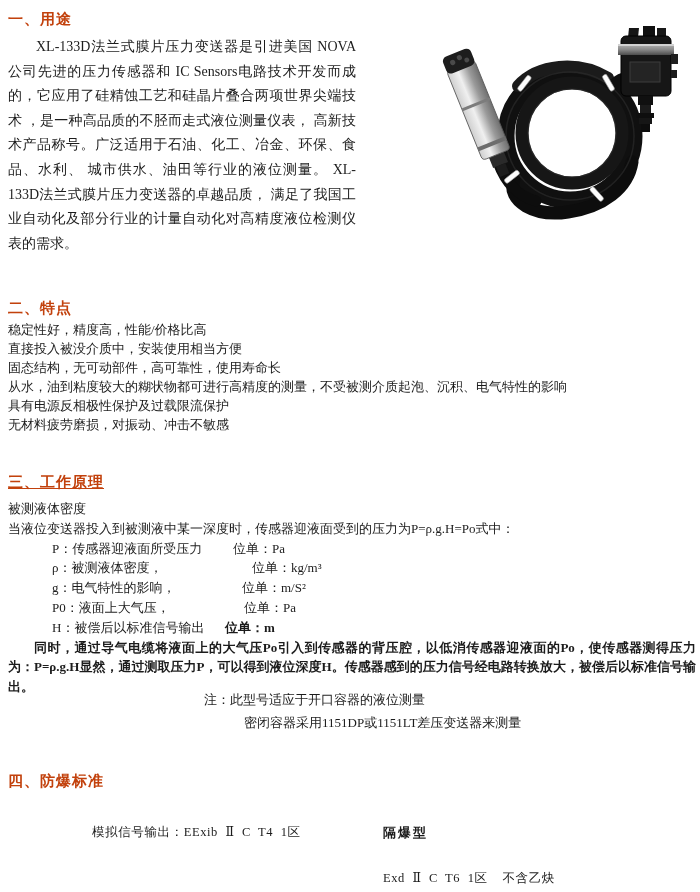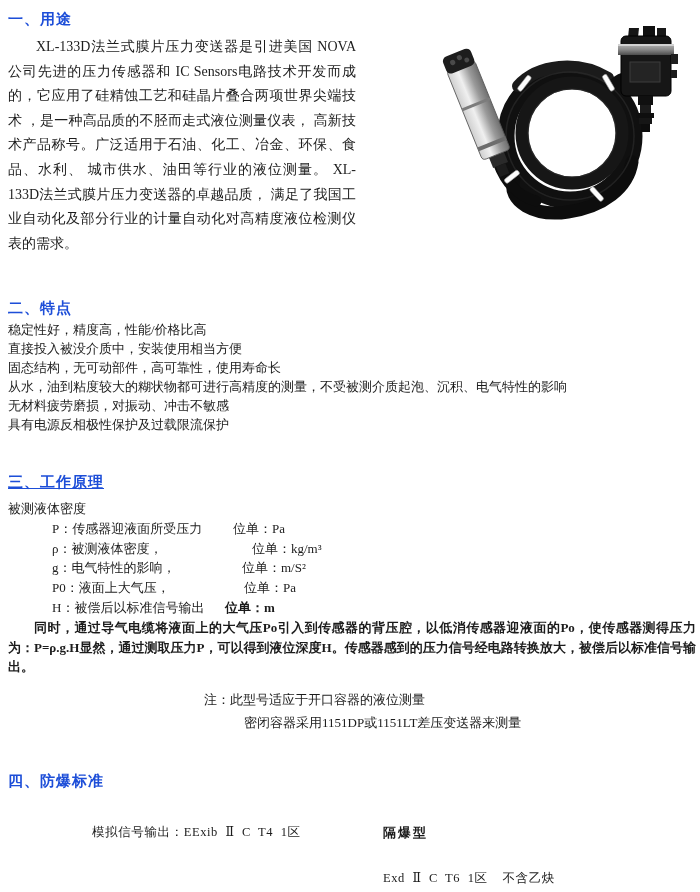--- a/index.html
+++ b/index.html
@@ -8,21 +8,21 @@
     width: 700px; height: 892px;
     position: relative;
     overflow: hidden;
     font-family: "Liberation Serif", "DejaVu Serif", serif;
     color: #1c1c1c;
   }
   .sec-heading {
     position: absolute; left: 8px;
     font-family: "Liberation Sans", "DejaVu Sans", sans-serif;
     font-weight: bold; font-size: 15px; letter-spacing: 1px;
-    color: #1d4ed8;
+    color: #c2410c;
   }
   #h-usage      { top: 10px; }
   #h-features   { top: 299px; }
   #h-principle  { top: 473px; text-decoration: underline; }
   #h-explosion  { top: 772px; }
 
   .usage-para {
     position: absolute; left: 8px; top: 35px; width: 348px;
     font-size: 14px; line-height: 24.6px;
     text-align: justify; text-indent: 2em;
@@ -134,27 +134,28 @@
     <rect x="20" y="96" width="9" height="8" fill="#0d0d0d"></rect>
   </g>
 </svg>
 
 <div class="sec-heading" id="h-features">二、特点</div>
 <div class="features">
   <div class="feature-item">稳定性好，精度高，性能/价格比高</div>
   <div class="feature-item">直接投入被没介质中，安装使用相当方便</div>
   <div class="feature-item">固态结构，无可动部件，高可靠性，使用寿命长</div>
   <div class="feature-item">从水，油到粘度较大的糊状物都可进行高精度的测量，不受被测介质起泡、沉积、电气特性的影响</div>
+  <div class="feature-item">具有电源反相极性保护及过载限流保护</div>
   <div class="feature-item">无材料疲劳磨损，对振动、冲击不敏感</div>
-  <div class="feature-item">具有电源反相极性保护及过载限流保护</div>
 </div>
 
 <div class="sec-heading" id="h-principle">三、工作原理</div>
 <div class="principle">
   <div>被测液体密度</div>
+  <div>当液位变送器投入到被测液中某一深度时，传感器迎液面受到的压力为P=ρ.g.H=Po式中：</div>
   <div class="params">
     <div class="param-row">
       <span class="param-label">P：传感器迎液面所受压力</span>
       <span class="param-unit">位单：Pa</span>
     </div>
     <div class="param-row">
       <span class="param-label">ρ：被测液体密度，</span>
       <span class="param-unit">位单：kg/m³</span>
     </div>
     <div class="param-row">

